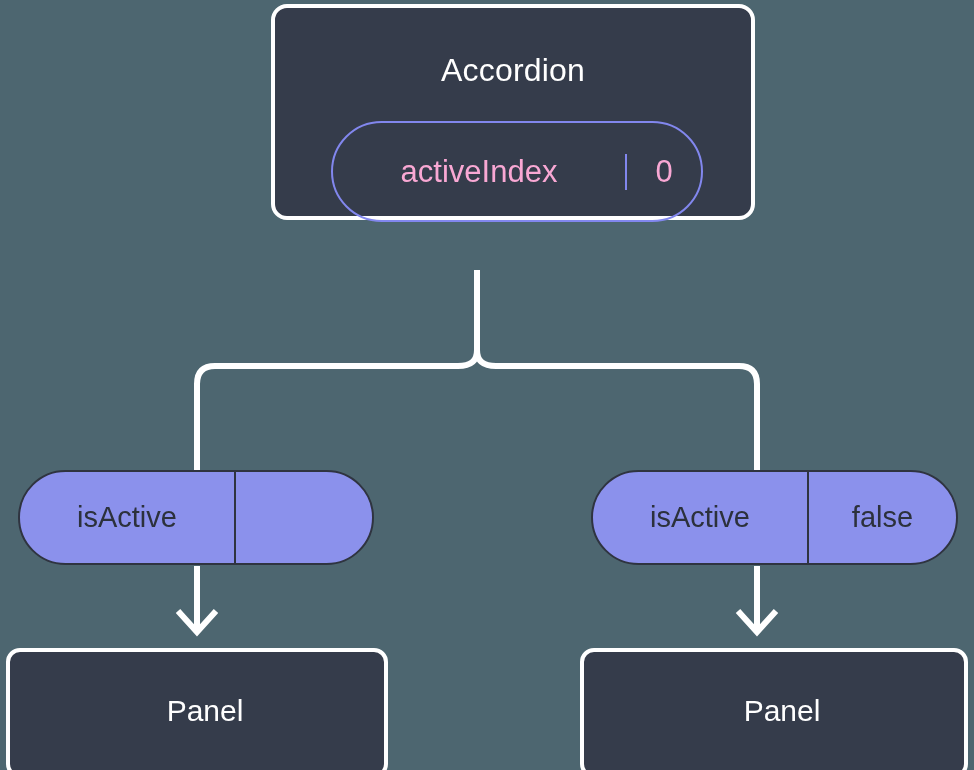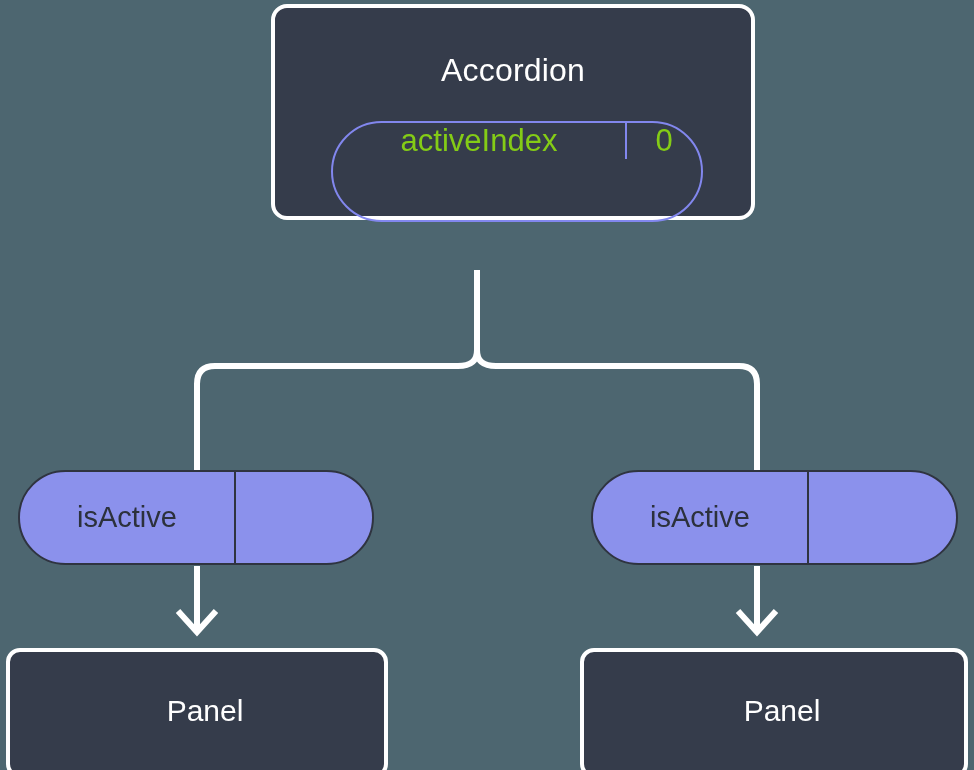--- a/index.html
+++ b/index.html
@@ -60,22 +60,22 @@
   #state-pill {
     position: absolute;
     left: 56px;
     top: 113px;
     width: 372px;
     height: 101px;
     box-sizing: border-box;
     border: 2px solid #8287ee;
     border-radius: 52px;
     display: flex;
-    align-items: flex-start;
-    color: #84cc16;
+    align-items: center;
+    color: #f9a8d4;
   }
   #state-pill .pill-key {
     flex: 0 0 292px;
     display: flex;
     align-items: center;
     justify-content: center;
     font-size: 31px;
     border-right: 2px solid #8287ee;
   }
   #state-pill .pill-val {
@@ -170,20 +170,21 @@
       <div class="pill-val">0</div>
     </div>
   </div>
 
   <div class="prop-pill" id="prop-pill-left">
     <div class="pill-key">isActive</div>
   </div>
 
   <div class="prop-pill" id="prop-pill-right">
     <div class="pill-key">isActive</div>
+    <div class="pill-val">false</div>
   </div>
 
   <div class="card panel-card" id="panel-left">
     <div class="panel-label">Panel</div>
   </div>
 
   <div class="card panel-card" id="panel-right">
     <div class="panel-label">Panel</div>
   </div>
 

